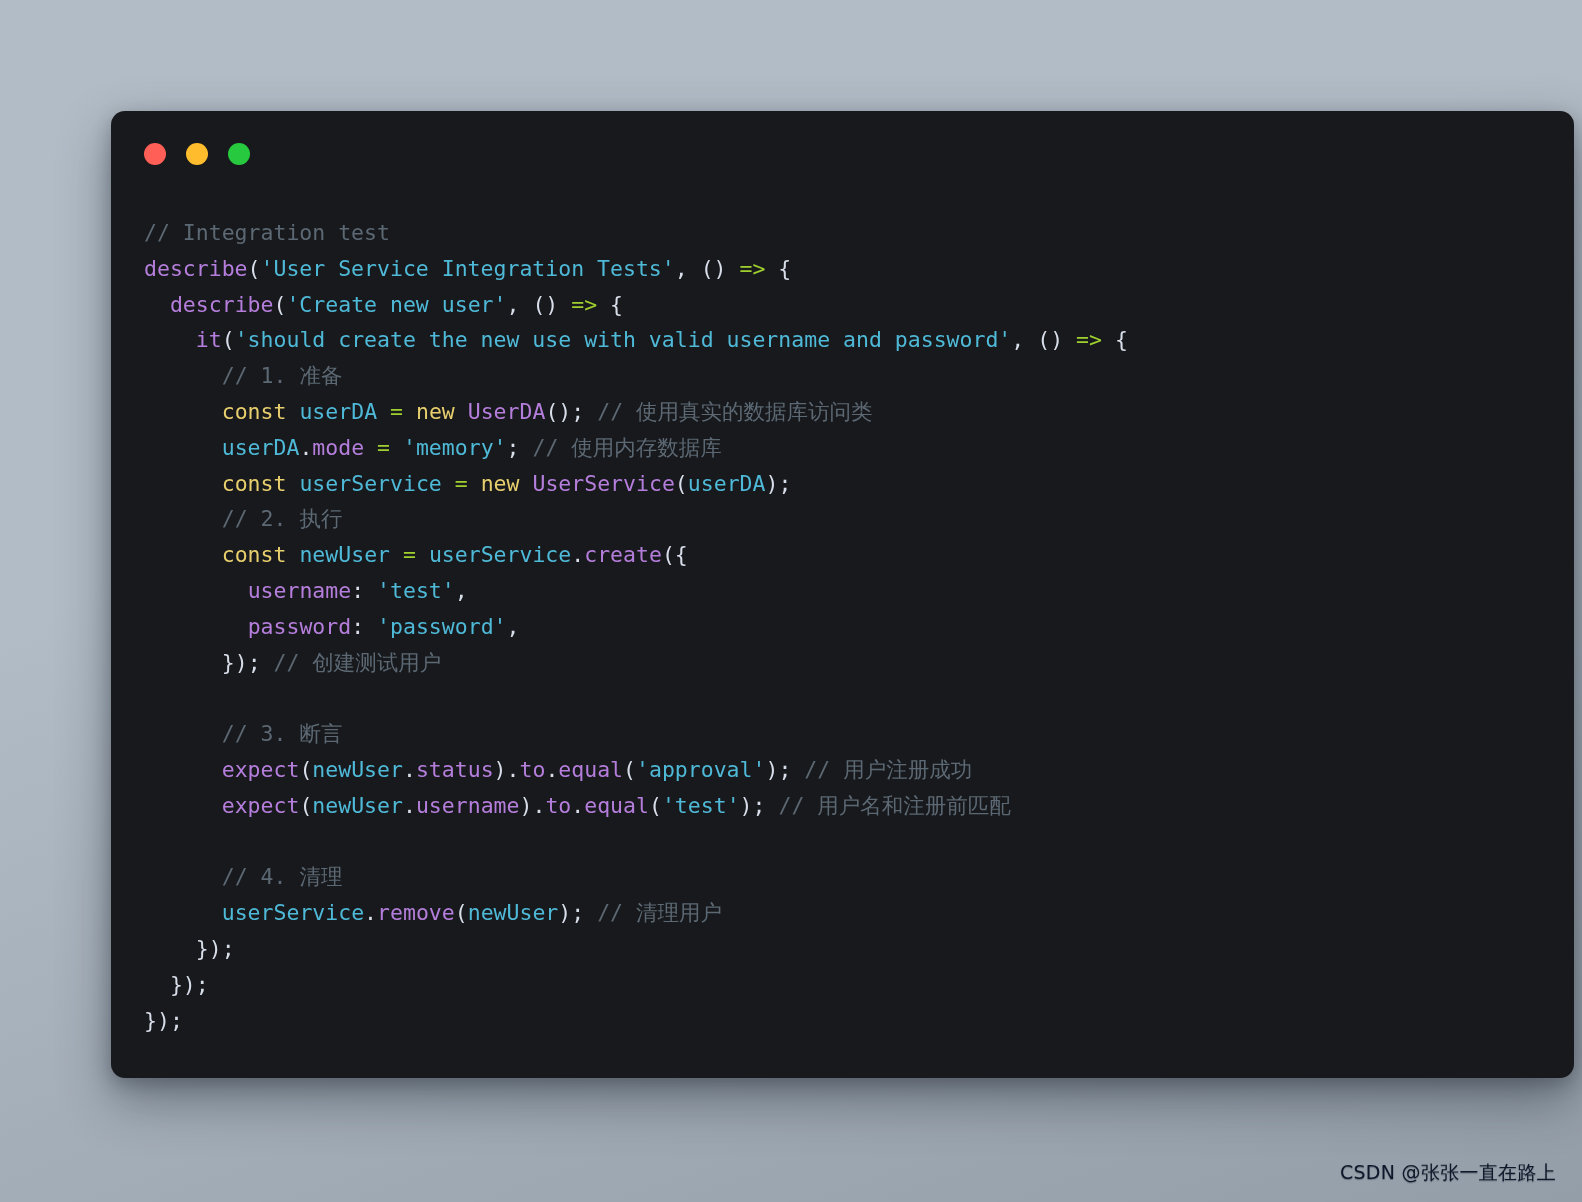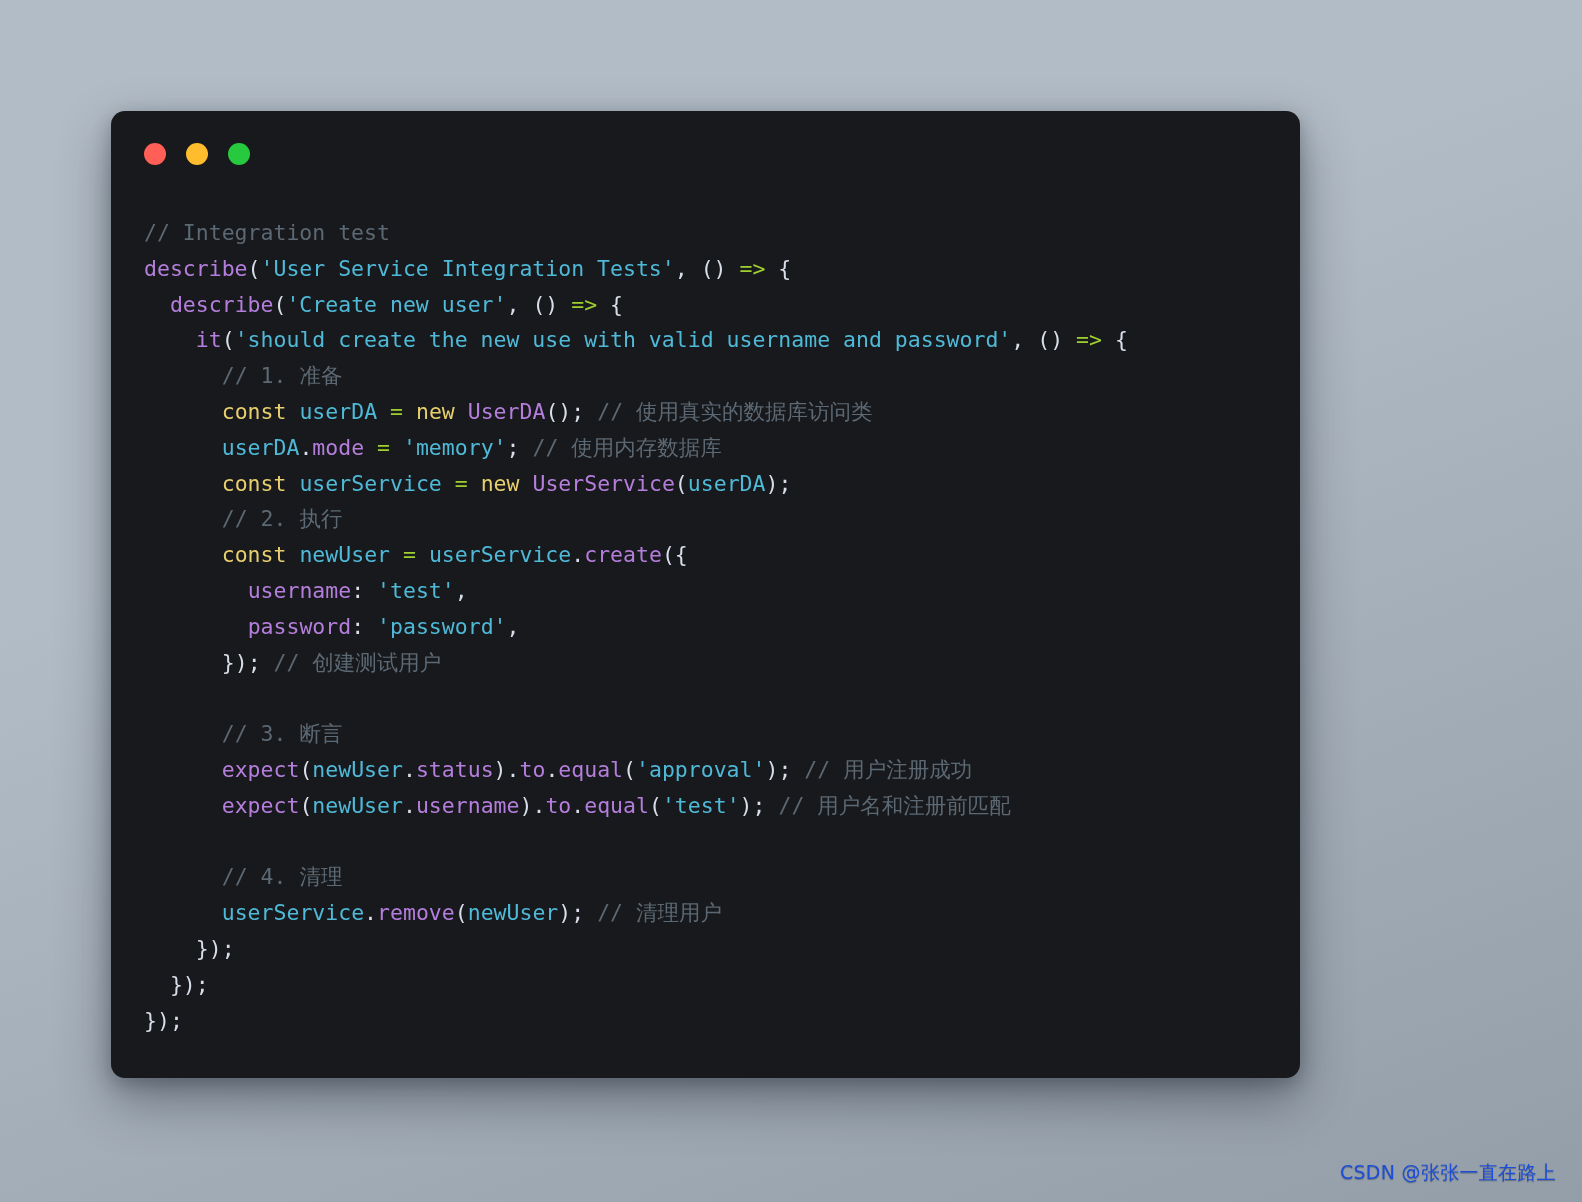--- a/index.html
+++ b/index.html
@@ -22,21 +22,21 @@
     left: 0; top: 0;
     width: 1582px;
     height: 1202px;
   }
 
   
   .code-window {
     position: absolute;
     left: 111px;
     top: 111px;
-    width: 1189px;
+    width: 1463px;
     height: 967px;
     background: #17191c;
     border-radius: 14px;
     box-shadow: 0 22px 52px rgba(25,32,42,0.42),
                 0 6px 18px rgba(25,32,42,0.28);
     overflow: hidden;
   }
 
   .titlebar {
     position: absolute;
@@ -88,21 +88,21 @@
   .op   { color: #9fd02f; }        
   .pun  { color: #d8dee9; }        
 
   
   .watermark {
     position: absolute;
     right: 26px;
     bottom: 16px;
     font-family: "DejaVu Sans", sans-serif;
     font-size: 19px;
-    color: #1d4ed8;
+    color: #0f172a;
     text-shadow: 0 1px 1px rgba(60,70,82,0.55);
     white-space: nowrap;
     letter-spacing: 0.3px;
   }
 </style>
 <style>.cmt{color:#5c6873}.kw{color:#e8cf6e}.var{color:#4fb9d8}.str{color:#4fb9d8}.fn{color:#b57edc}.op{color:#9fd02f}.pun{color:#d8dee9}</style></head>
 <body style="background: linear-gradient(160deg, rgb(178, 188, 198) 0%, rgb(178, 188, 198) 35%, rgb(148, 158, 168) 100%);">
 
 <div id="stage">
 

